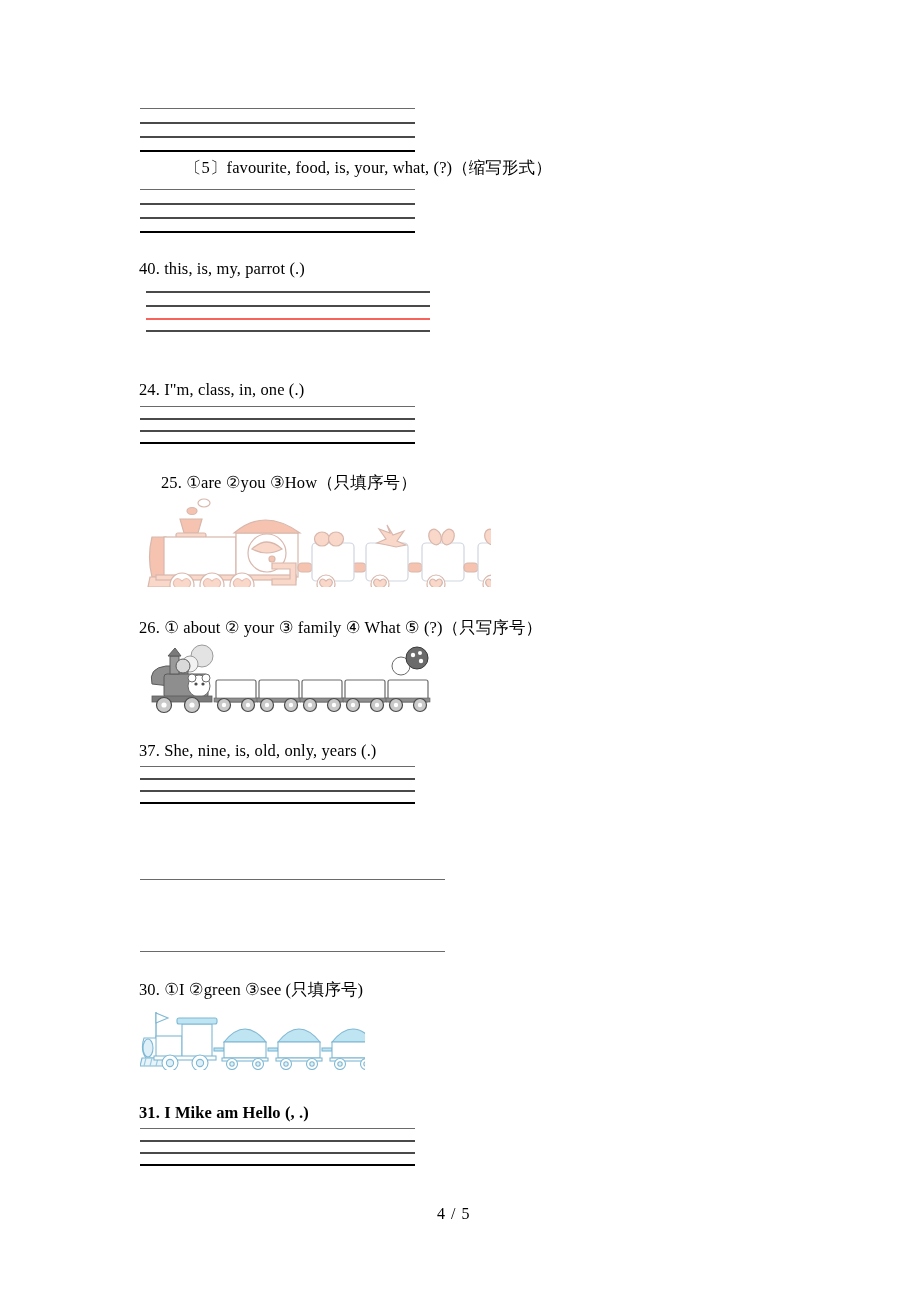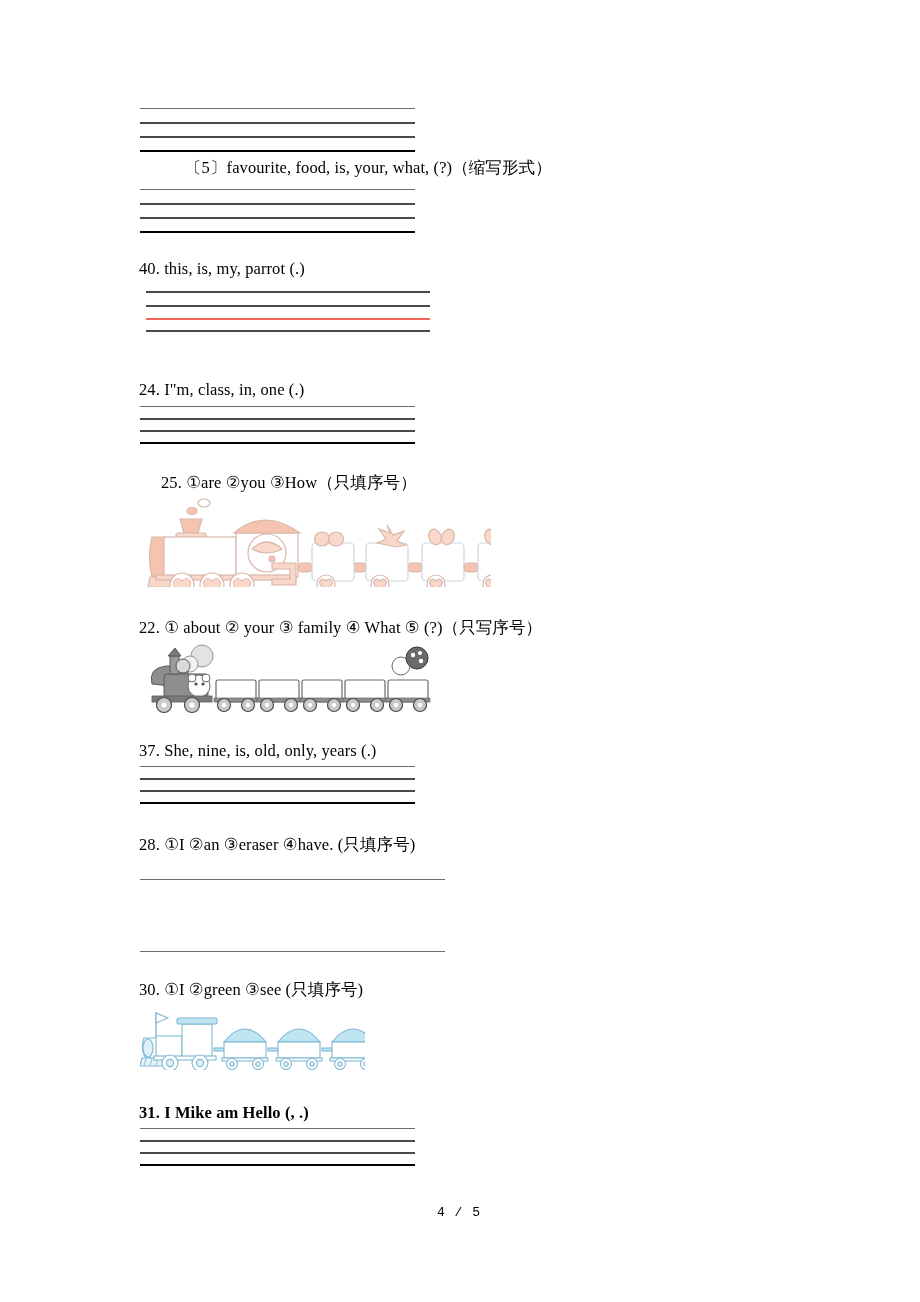--- a/index.html
+++ b/index.html
@@ -50,22 +50,22 @@
   
   .rule {
     position: absolute;
     height: 1px;
     background: #6a6a6a;
   }
 
   
   .footer {
     position: absolute;
-    font-size: 13px;
-    font-family: Liberation Mono, monospace;
+    font-size: 16px;
+    font-family: Liberation Serif, serif;
     letter-spacing: 1px;
   }
 
   
   .train { position: absolute; }
   .train svg { display: block; }
 </style>
 </head>
 <body>
 
@@ -176,21 +176,21 @@
         <rect x="332" y="46" width="42" height="38" rx="4" fill="#ffffff" stroke="#cfd6e0"></rect>
         <ellipse cx="345" cy="40" rx="6" ry="8" transform="rotate(-22 345 40)" fill="#f9d7c9"></ellipse>
         <ellipse cx="358" cy="40" rx="6" ry="8" transform="rotate(22 358 40)" fill="#f9d7c9"></ellipse>
         <circle cx="346" cy="87" r="9" fill="#ffffff"></circle>
         <path d="M346 84 q-4 -4 -6 0 q-2 4 6 8 q8 -4 6 -8 q-2 -4 -6 0 z" fill="#f9d7c9"></path>
       </g>
       <text x="351" y="70" font-family="Liberation Serif, serif" font-size="17" fill="#3a3a3a" text-anchor="middle">?</text>
     </svg>
   </div>
 
-  <div class="qtext" style="left:139px; top:619px;">22. ① about  ② your ③ family ④ What ⑤ (?)（只写序号）</div>
+  <div class="qtext" style="left:139px; top:619px;">26. ① about  ② your ③ family ④ What ⑤ (?)（只写序号）</div>
 
   <div class="train" style="left:146px; top:644px;">
     <svg width="290" height="70" viewBox="0 0 290 70" xmlns="http://www.w3.org/2000/svg">
 
       <circle cx="56" cy="12" r="11" fill="#e3e3e3" stroke="#9a9a9a" stroke-width="1"></circle>
       <circle cx="44" cy="20" r="8" fill="#f2f2f2" stroke="#9a9a9a" stroke-width="1"></circle>
 
       <path d="M6 40 q-4 -16 14 -18 l22 0 l0 22 z" fill="#8e8e8e" stroke="#5b5b5b" stroke-width="1"></path>
       <rect x="18" y="30" width="44" height="24" rx="3" fill="#8e8e8e" stroke="#5b5b5b" stroke-width="1"></rect>
 
@@ -262,21 +262,20 @@
 
   <div class="qtext" style="left:139px; top:742px;">37. She, nine, is, old, only, years (.)</div>
 
   <div class="guide" style="left:140px; top:766px; width:275px; height:38px;">
     <div class="ln thin" style="top:0px;"></div>
     <div class="ln mid" style="top:12px;"></div>
     <div class="ln mid" style="top:24px;"></div>
     <div class="ln thick" style="top:36px;"></div>
   </div>
 
-  <div class="qtext" style="left:139px; top:836px;">28. ①I ②an ③eraser ④have. (只填序号)</div>
 
   <div class="rule" style="left:140px; top:879px; width:305px;"></div>
 
 
   <div class="rule" style="left:140px; top:951px; width:305px;"></div>
 
   <div class="qtext" style="left:139px; top:981px;">30. ①I    ②green   ③see (只填序号)</div>
 
   <div class="train" style="left:140px; top:1008px;">
     <svg width="225" height="62" viewBox="0 0 225 62" xmlns="http://www.w3.org/2000/svg">

